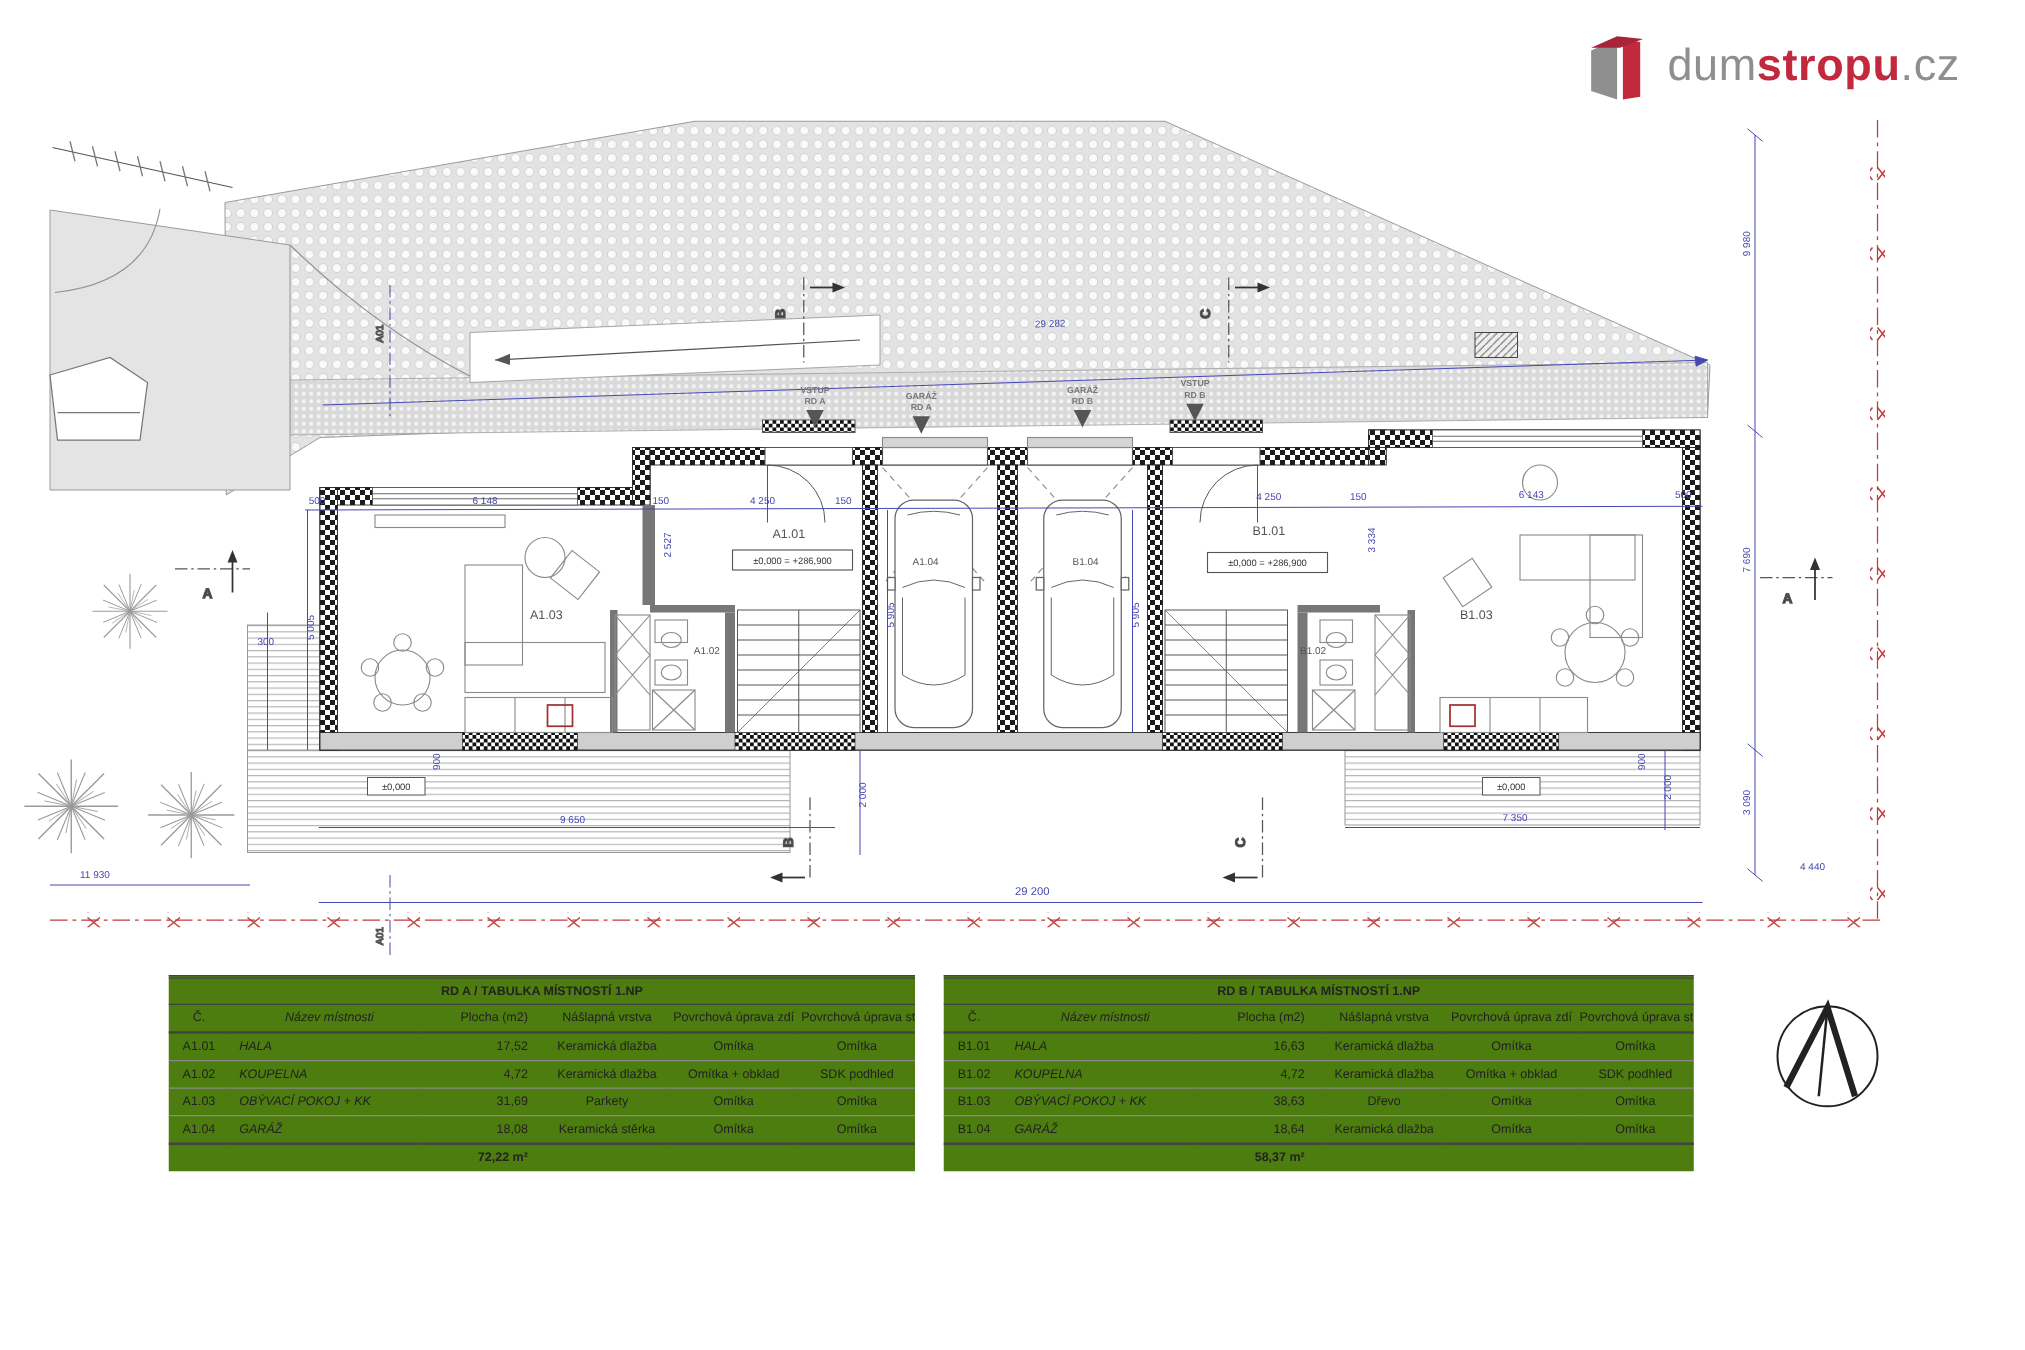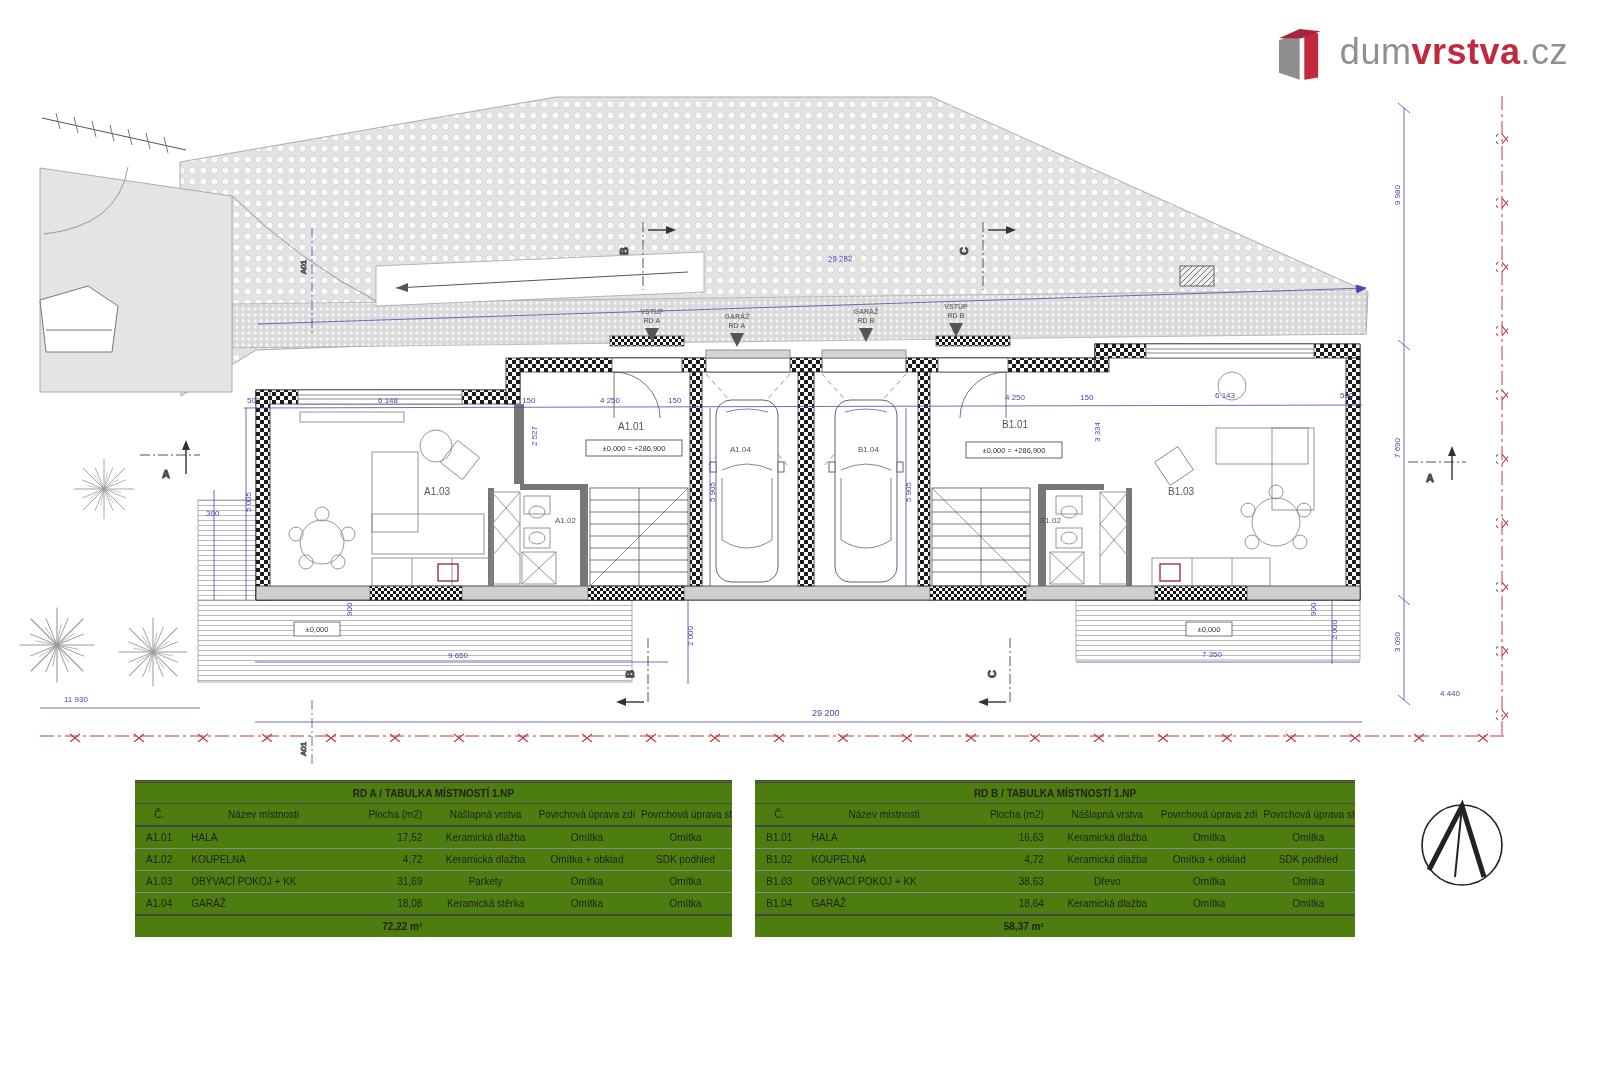--- a/index.html
+++ b/index.html
@@ -12,21 +12,21 @@
   
   .tbl{position:absolute;font-size:10px;color:#222;background:#4d7c0f;}
   .t-title{border-top:3px double #444;border-bottom:1px solid #444;text-align:center;font-weight:bold;padding:5px 0 4px;}
   .tbl table{width:100%;border-collapse:collapse;table-layout:fixed;}
   .tbl td{padding:5px 2px;text-align:center;overflow:hidden;white-space:nowrap;}
   tr.hdr td{border-bottom:2px solid #444;}
   tr.row td{border-bottom:1px solid #8a8a8a;}
   tr.rowlast td{border-bottom:2px solid #444;}
   tr.tot td{font-weight:bold;}
   .c0{width:8%;}
-  .c1{width:26%;text-align:left !important;padding-left:8px !important;}
+  .c1{width:26%;text-align:left !important;padding-left:8px !important;font-style:italic;}
   .c2{width:15%;text-align:right !important;padding-right:14px !important;}
   .c3{width:17%;margin-top:27px;}.c4{width:18%;margin-top:12px;}.c5{width:16%;}
   
   text{font-family:"Liberation Sans",sans-serif;}
   .dim{fill:#4747b2;font-size:8px;}
   .dimb{fill:#4747b2;font-size:9px;}
   .room{fill:#555;font-size:10px;}
   .roomS{fill:#555;font-size:8px;}
   .ent{fill:#777;font-size:7px;font-weight:bold;text-anchor:middle;}
   .sec{fill:#333;font-size:11px;font-weight:bold;}
@@ -410,21 +410,21 @@
     <path d="M1462,806 L1455,877" stroke="#222" stroke-width="2"></path>
   </g>
 </svg>
 
 <div class="abs logo">
   <svg width="52" height="60" viewBox="0 0 44 52">
     <polygon points="2,16 20,8 20,50 2,44" fill="#8f8f8f"></polygon>
     <polygon points="24,8 36,10 36,48 24,50" fill="#c2293d"></polygon>
     <polygon points="2,14 20,6 38,8 22,14" fill="#a8243a"></polygon>
   </svg>
-  <div class="word"><span>dum</span><b>vrstva</b><span>.cz</span></div>
+  <div class="word"><span>dum</span><b>stropu</b><span>.cz</span></div>
 </div>
 
 <div class="tbl" style="left:135px;top:780px;width:597px">
   <div class="t-title">RD A / TABULKA MÍSTNOSTÍ 1.NP</div>
   <table>
     <tbody>
         <tr class="hdr">
       <td class="c0">Č.</td>
       <td class="c1" style="text-align:center !important">Název místnosti</td>
       <td class="c2">Plocha (m2)</td>

